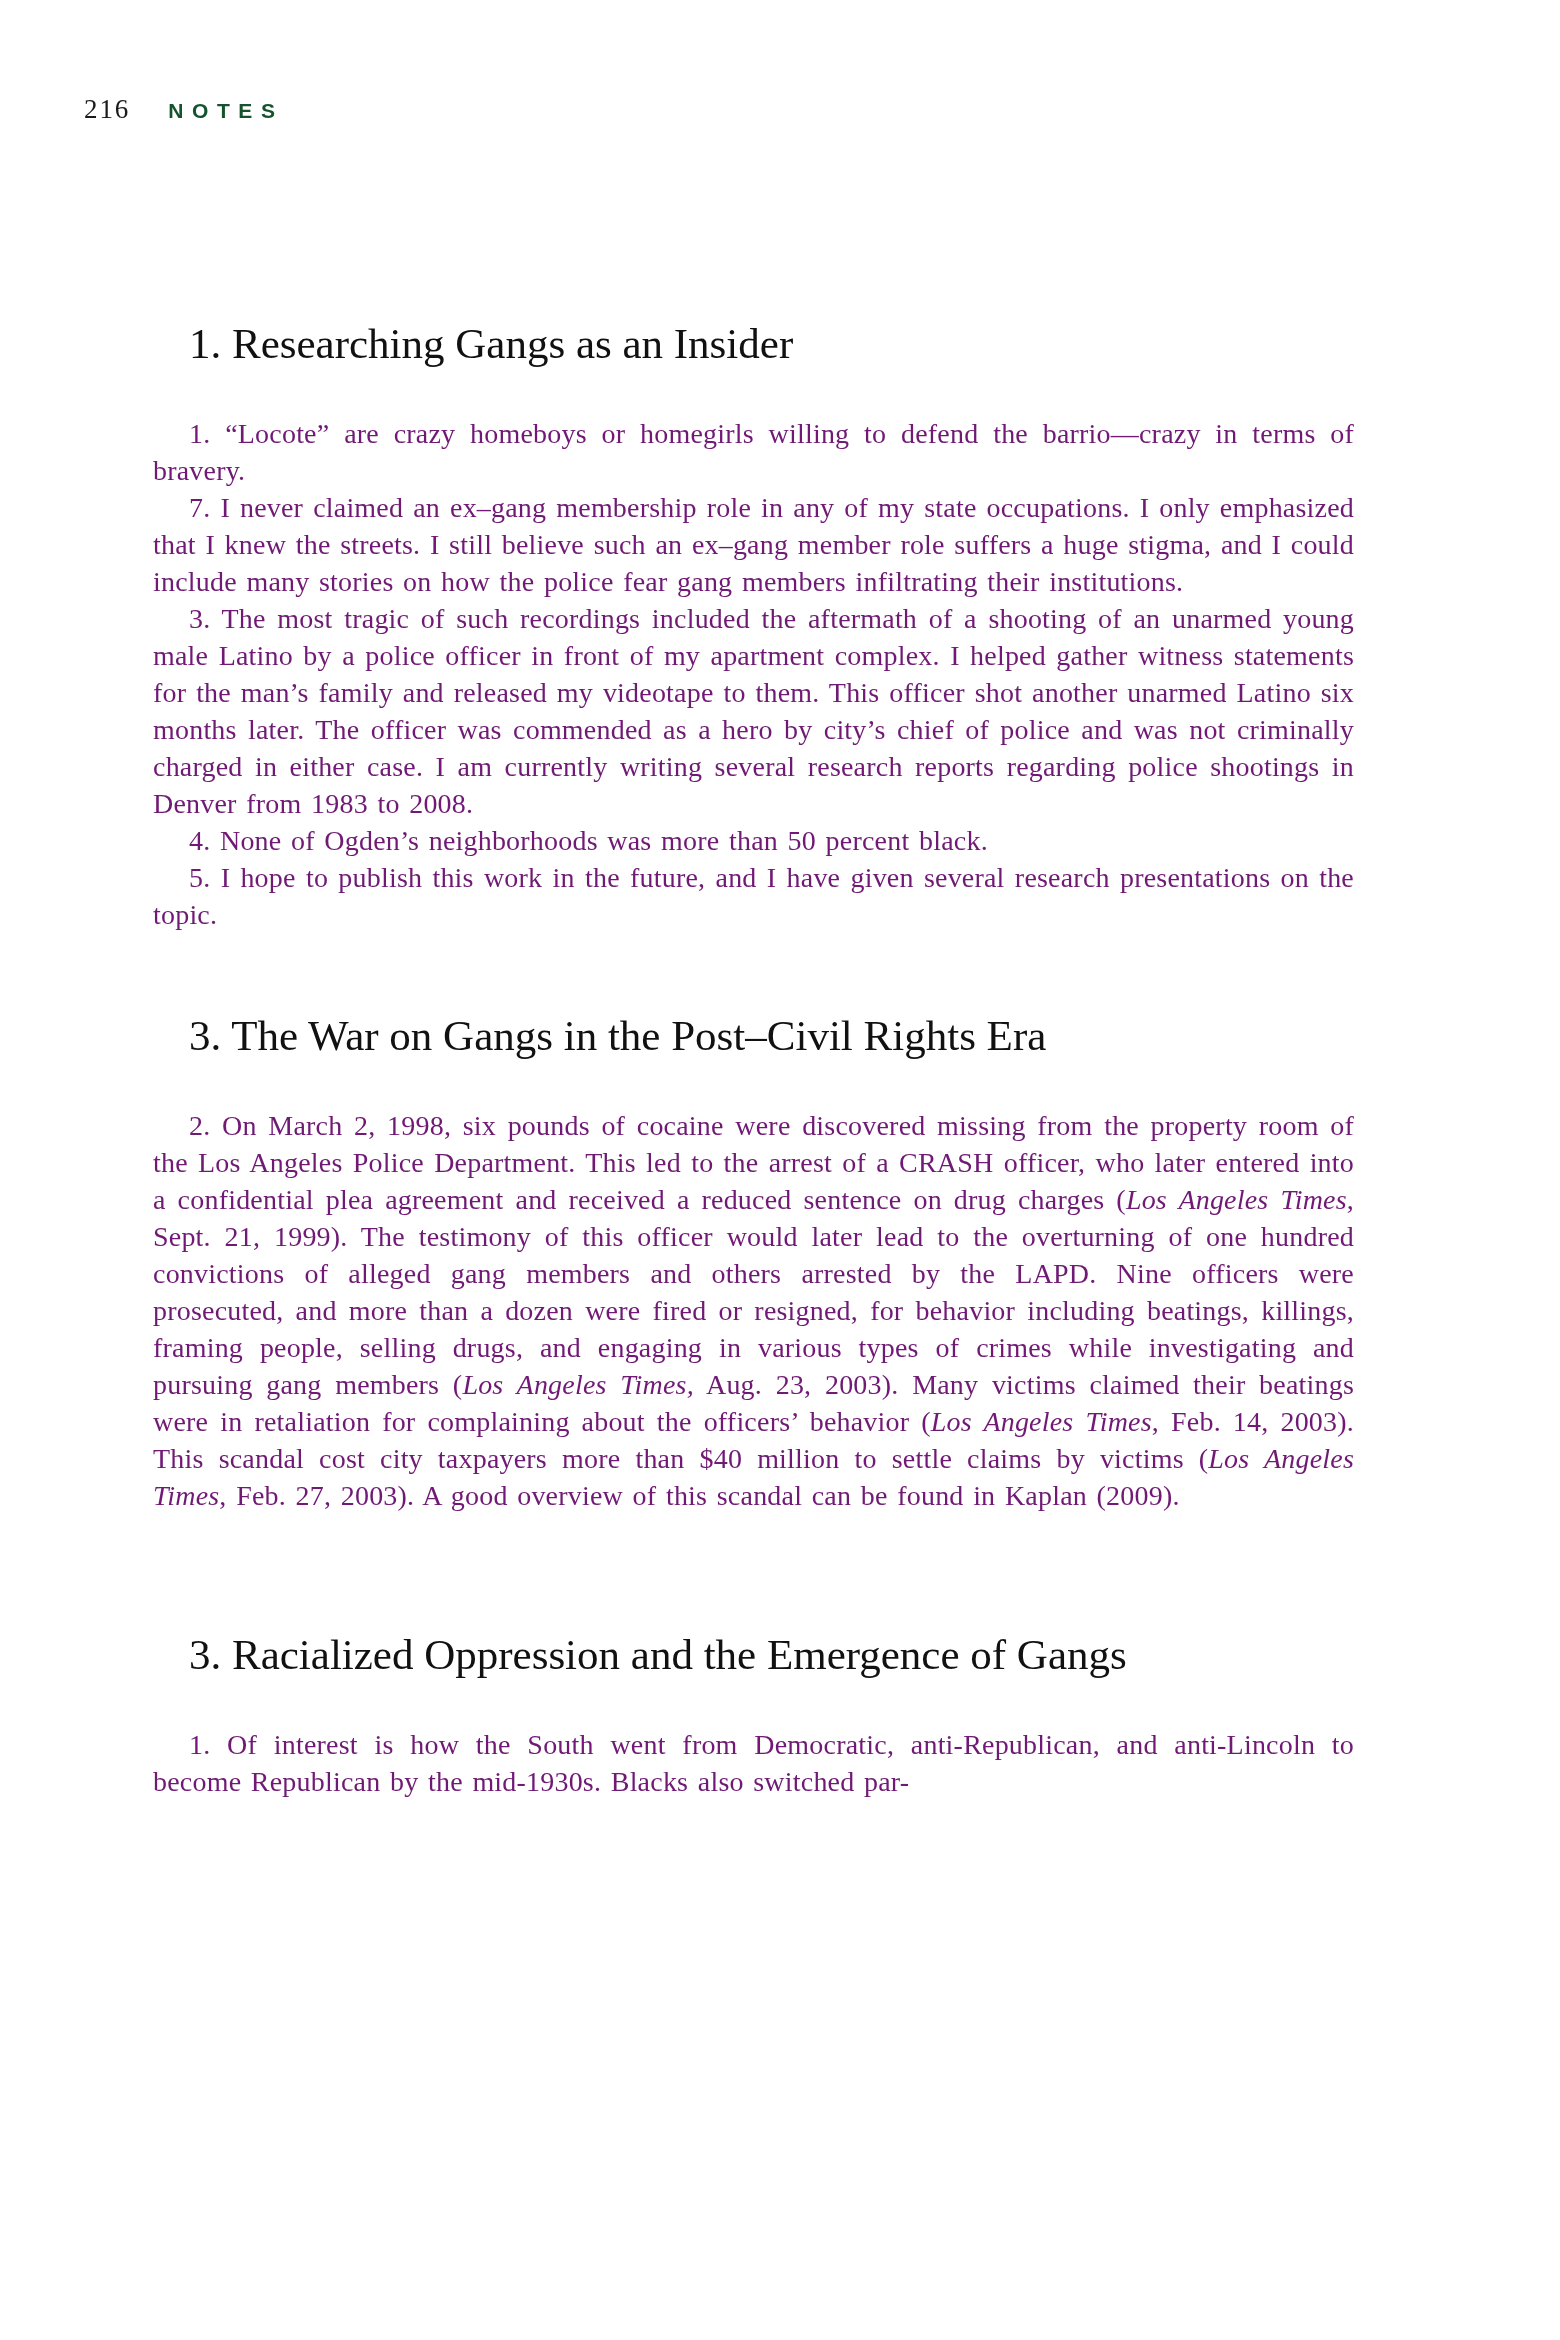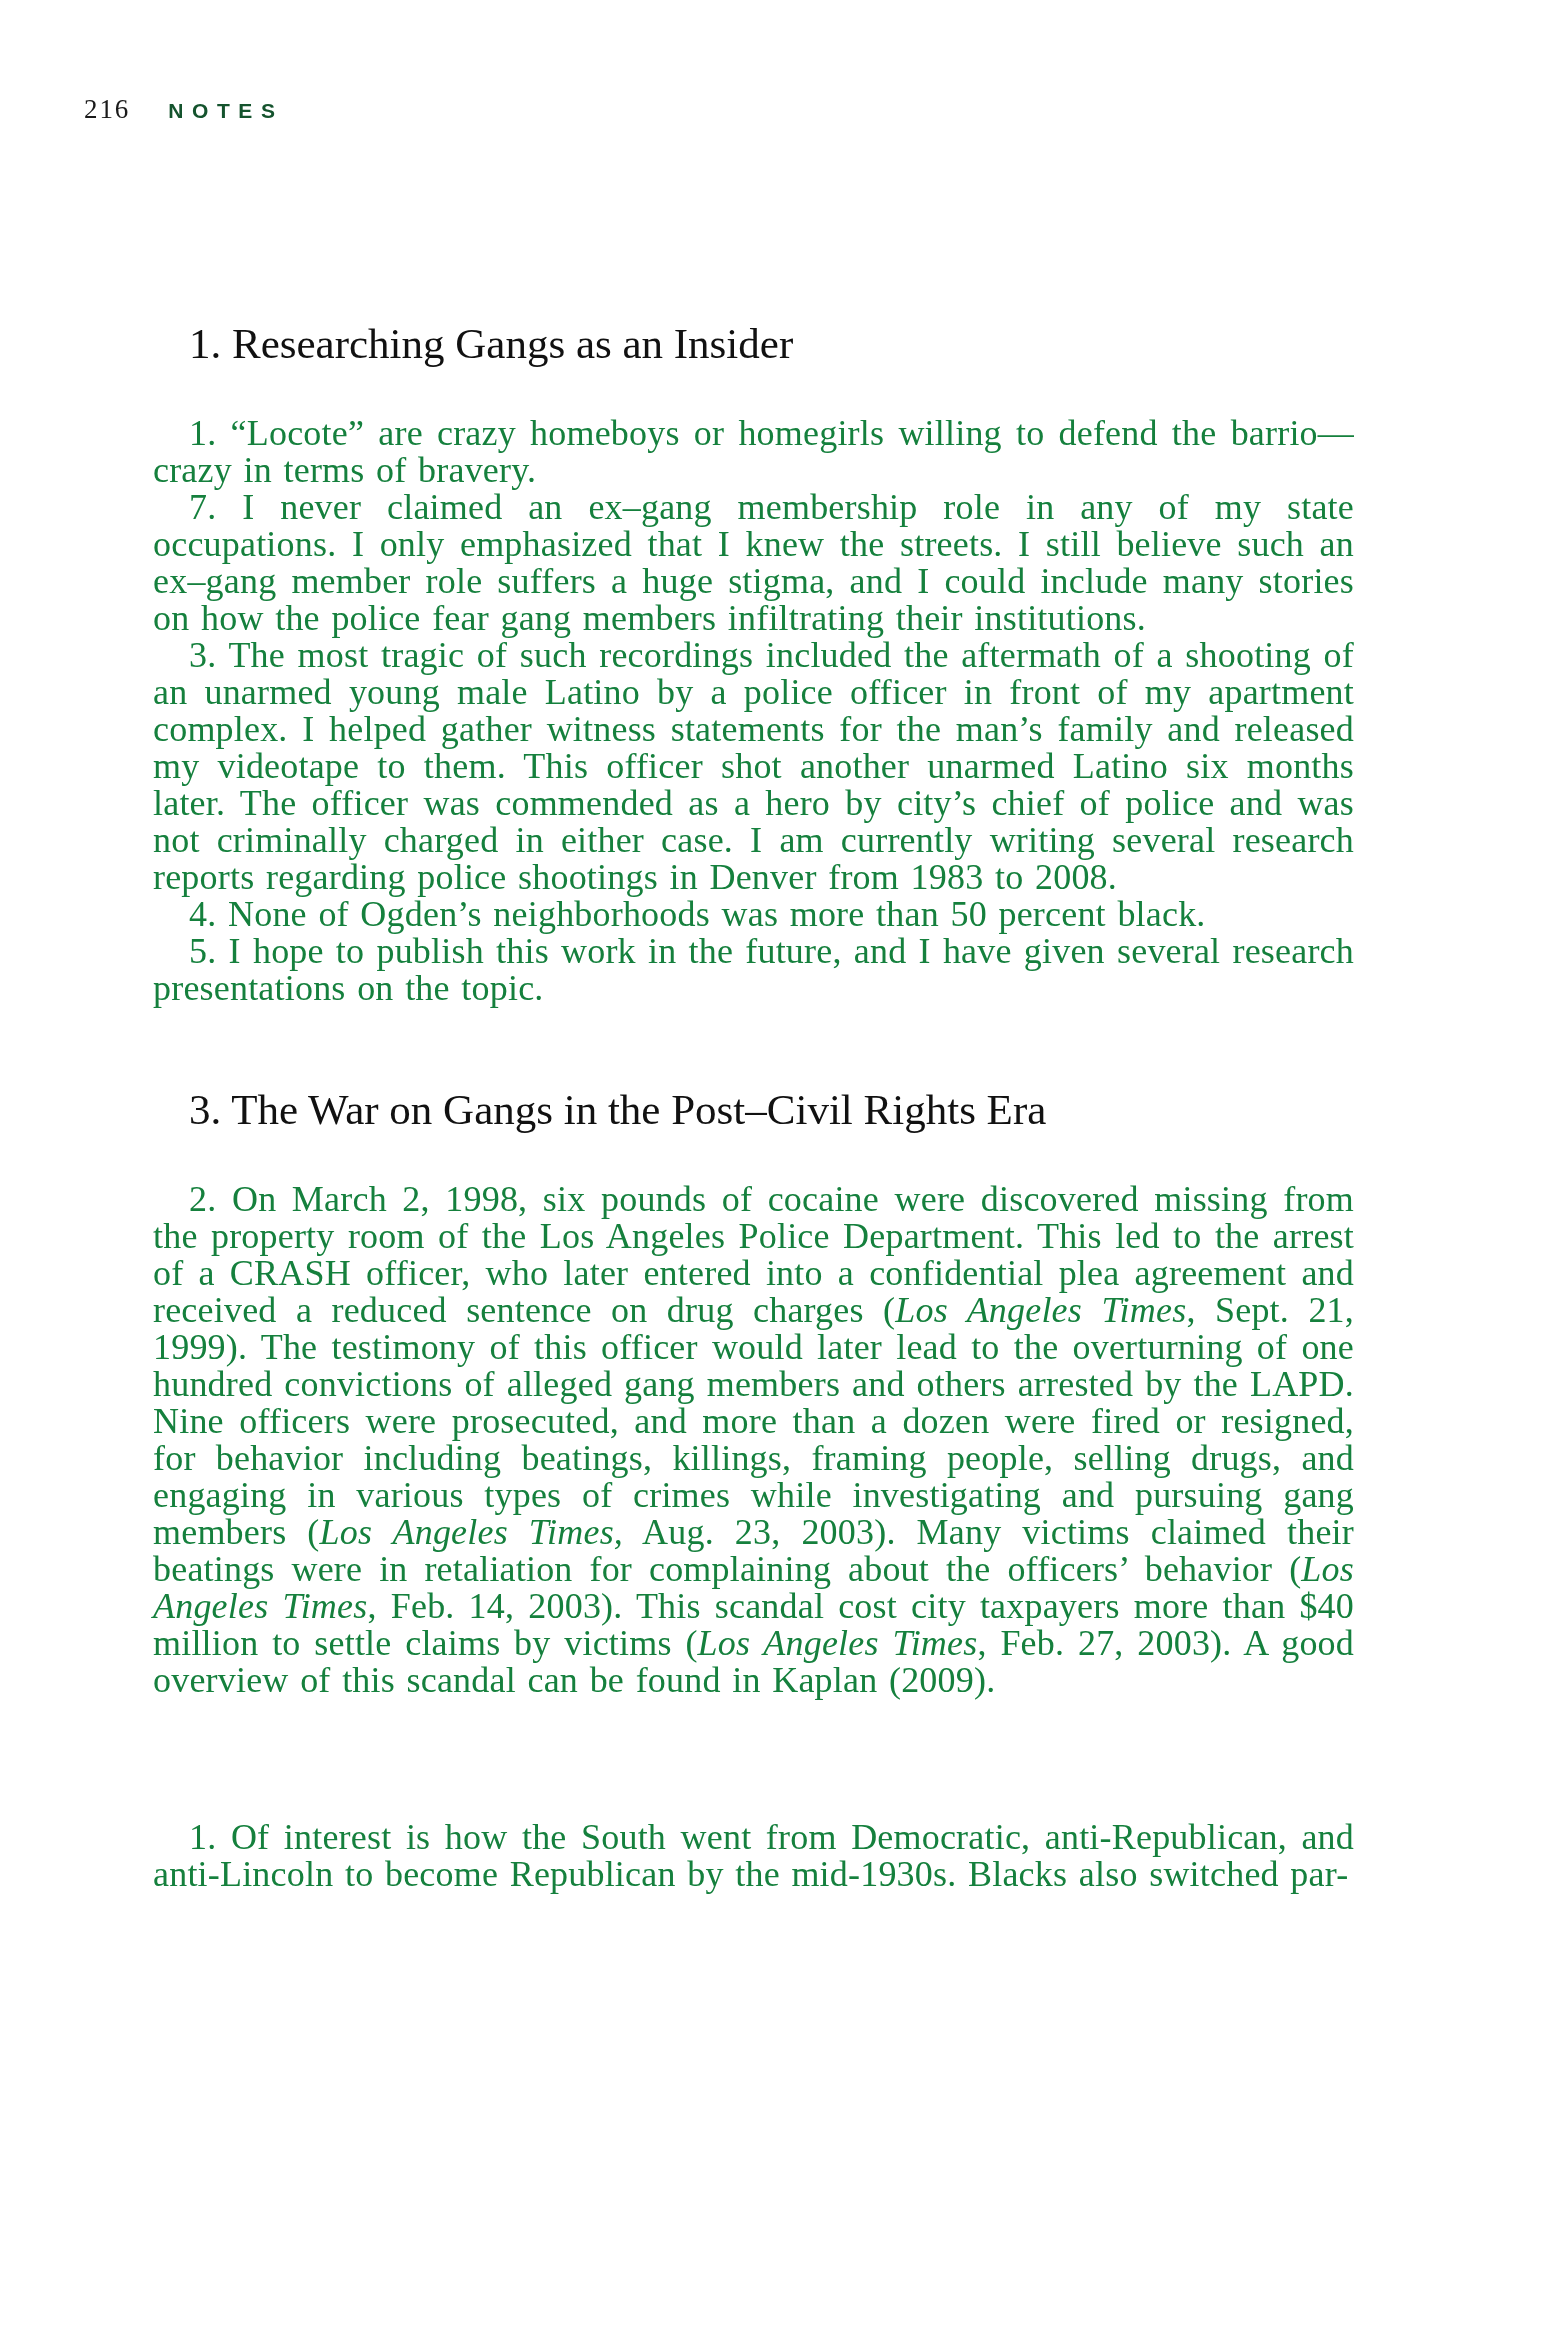--- a/index.html
+++ b/index.html
@@ -52,25 +52,25 @@
     font-size: 43px;
     line-height: 42px;
     margin: 0 0 50px 0;
     padding-left: 36px;
     color: #111111;
   }
   .note {
     margin: 0;
     text-indent: 36px;
     text-align: justify;
-    font-size: 36px;
+    font-size: 28px;
     line-height: 37px;
     letter-spacing: 0.2px;
     word-spacing: 2.4px;
-    color: #15803d;
+    color: #701a75;
   }
   .note em {
   }
 </style>
 </head>
 <body>
 
 <div class="page">
 
   <div class="page-header">
@@ -85,18 +85,19 @@
         <p class="note">7. I never claimed an ex–gang membership role in any of my state occupations. I only emphasized that I knew the streets. I still believe such an ex–gang member role suffers a huge stigma, and I could include many stories on how the police fear gang members infiltrating their institutions.</p>
         <p class="note">3. The most tragic of such recordings included the aftermath of a shooting of an unarmed young male Latino by a police officer in front of my apartment complex. I helped gather witness statements for the man’s family and released my videotape to them. This officer shot another unarmed Latino six months later. The officer was commended as a hero by city’s chief of police and was not criminally charged in either case. I am currently writing several research reports regarding police shootings in Denver from 1983 to 2008.</p>
         <p class="note">4. None of Ogden’s neighborhoods was more than 50 percent black.</p>
         <p class="note">5. I hope to publish this work in the future, and I have given several research presentations on the topic.</p>
       </section>
       <section class="section section-2">
         <h2 class="section-heading">3. The War on Gangs in the Post–Civil Rights Era</h2>
         <p class="note">2. On March 2, 1998, six pounds of cocaine were discovered missing from the property room of the Los Angeles Police Department.  This led to the arrest of a CRASH officer, who later entered into a confidential plea agreement and received a reduced sentence on drug charges (<em>Los Angeles Times</em>, Sept. 21, 1999). The testimony of this officer would later lead to the overturning of one hundred convictions of alleged gang members and others arrested by the LAPD. Nine officers were prosecuted, and more than a dozen were fired or resigned, for behavior including beatings, killings, framing people, selling drugs, and engaging in various types of crimes while investigating and pursuing gang members (<em>Los Angeles Times,</em> Aug. 23, 2003). Many victims claimed their beatings were in retaliation for complaining about the officers’ behavior (<em>Los Angeles Times</em>, Feb. 14, 2003). This scandal cost city taxpayers more than $40 million to settle claims by victims (<em>Los Angeles Times</em>, Feb. 27, 2003). A good overview of this scandal can be found in Kaplan (2009).</p>
       </section>
       <section class="section section-3">
+        <h2 class="section-heading">3. Racialized Oppression and the Emergence of Gangs</h2>
         <p class="note">1. Of interest is how the South went from Democratic, anti-Republican, and anti-Lincoln to become Republican by the mid-1930s. Blacks also switched par-</p>
       </section>
     </main>
 
 </div>
 
 
 </body></html>

